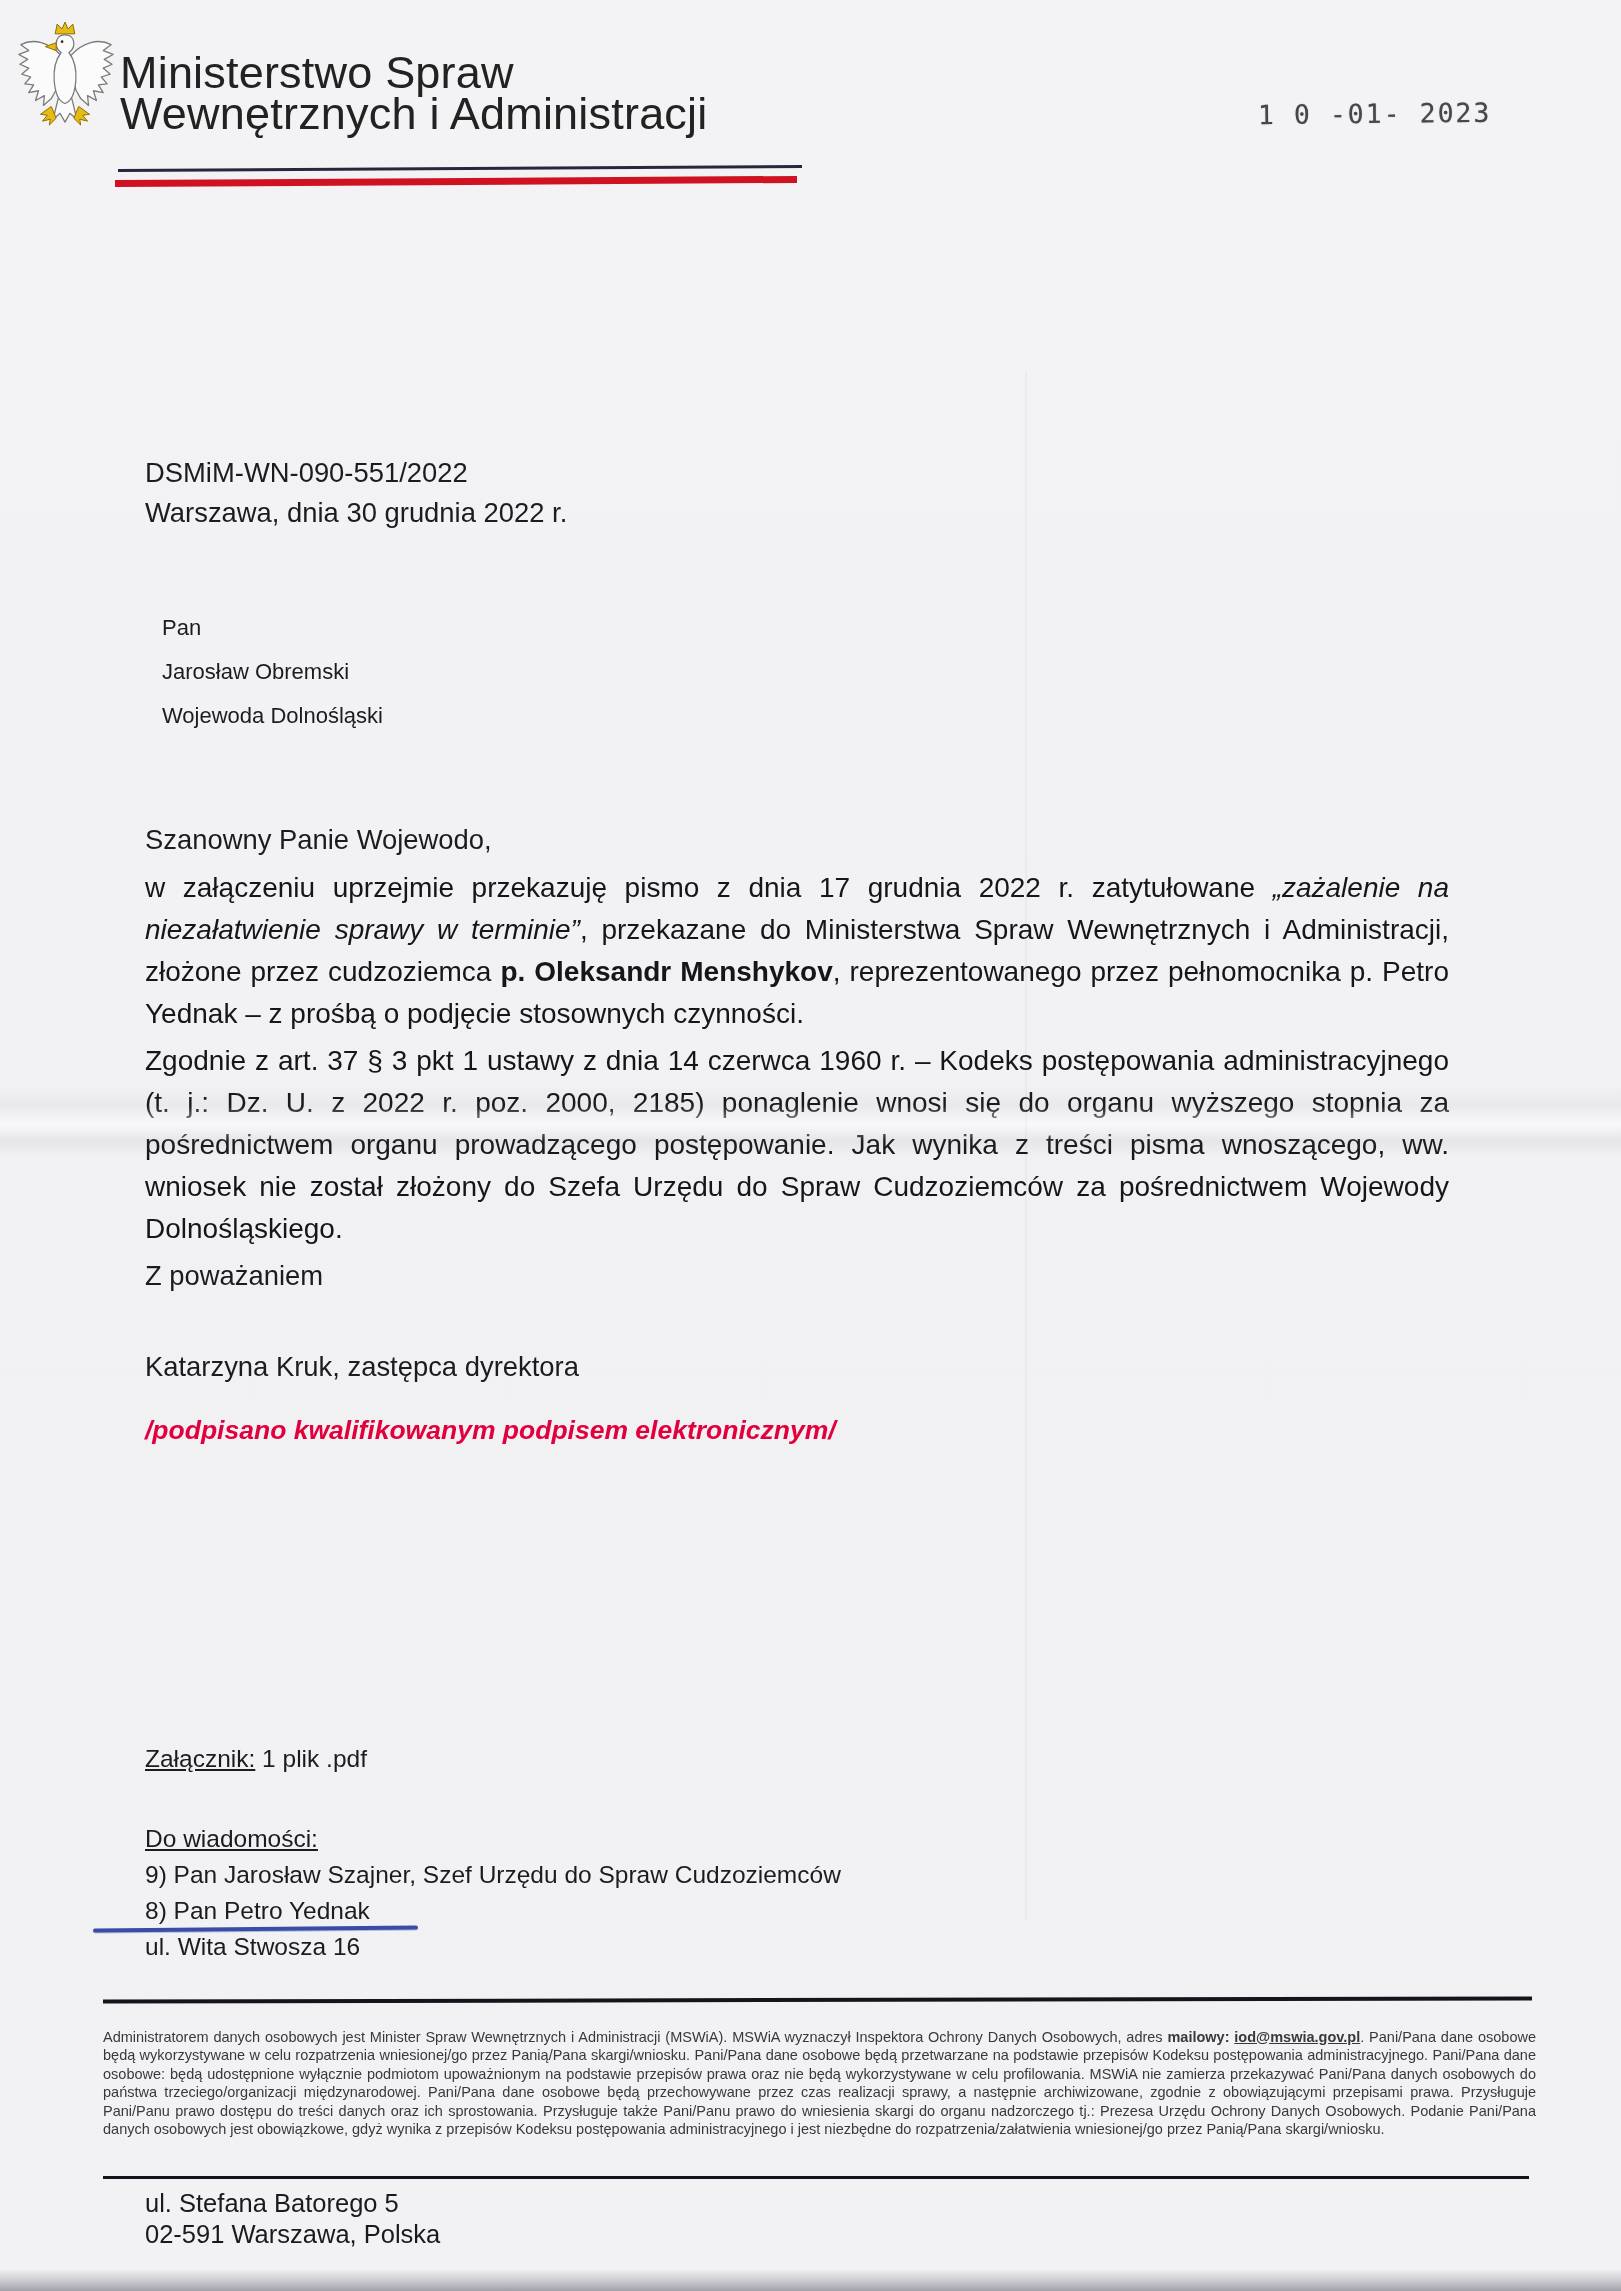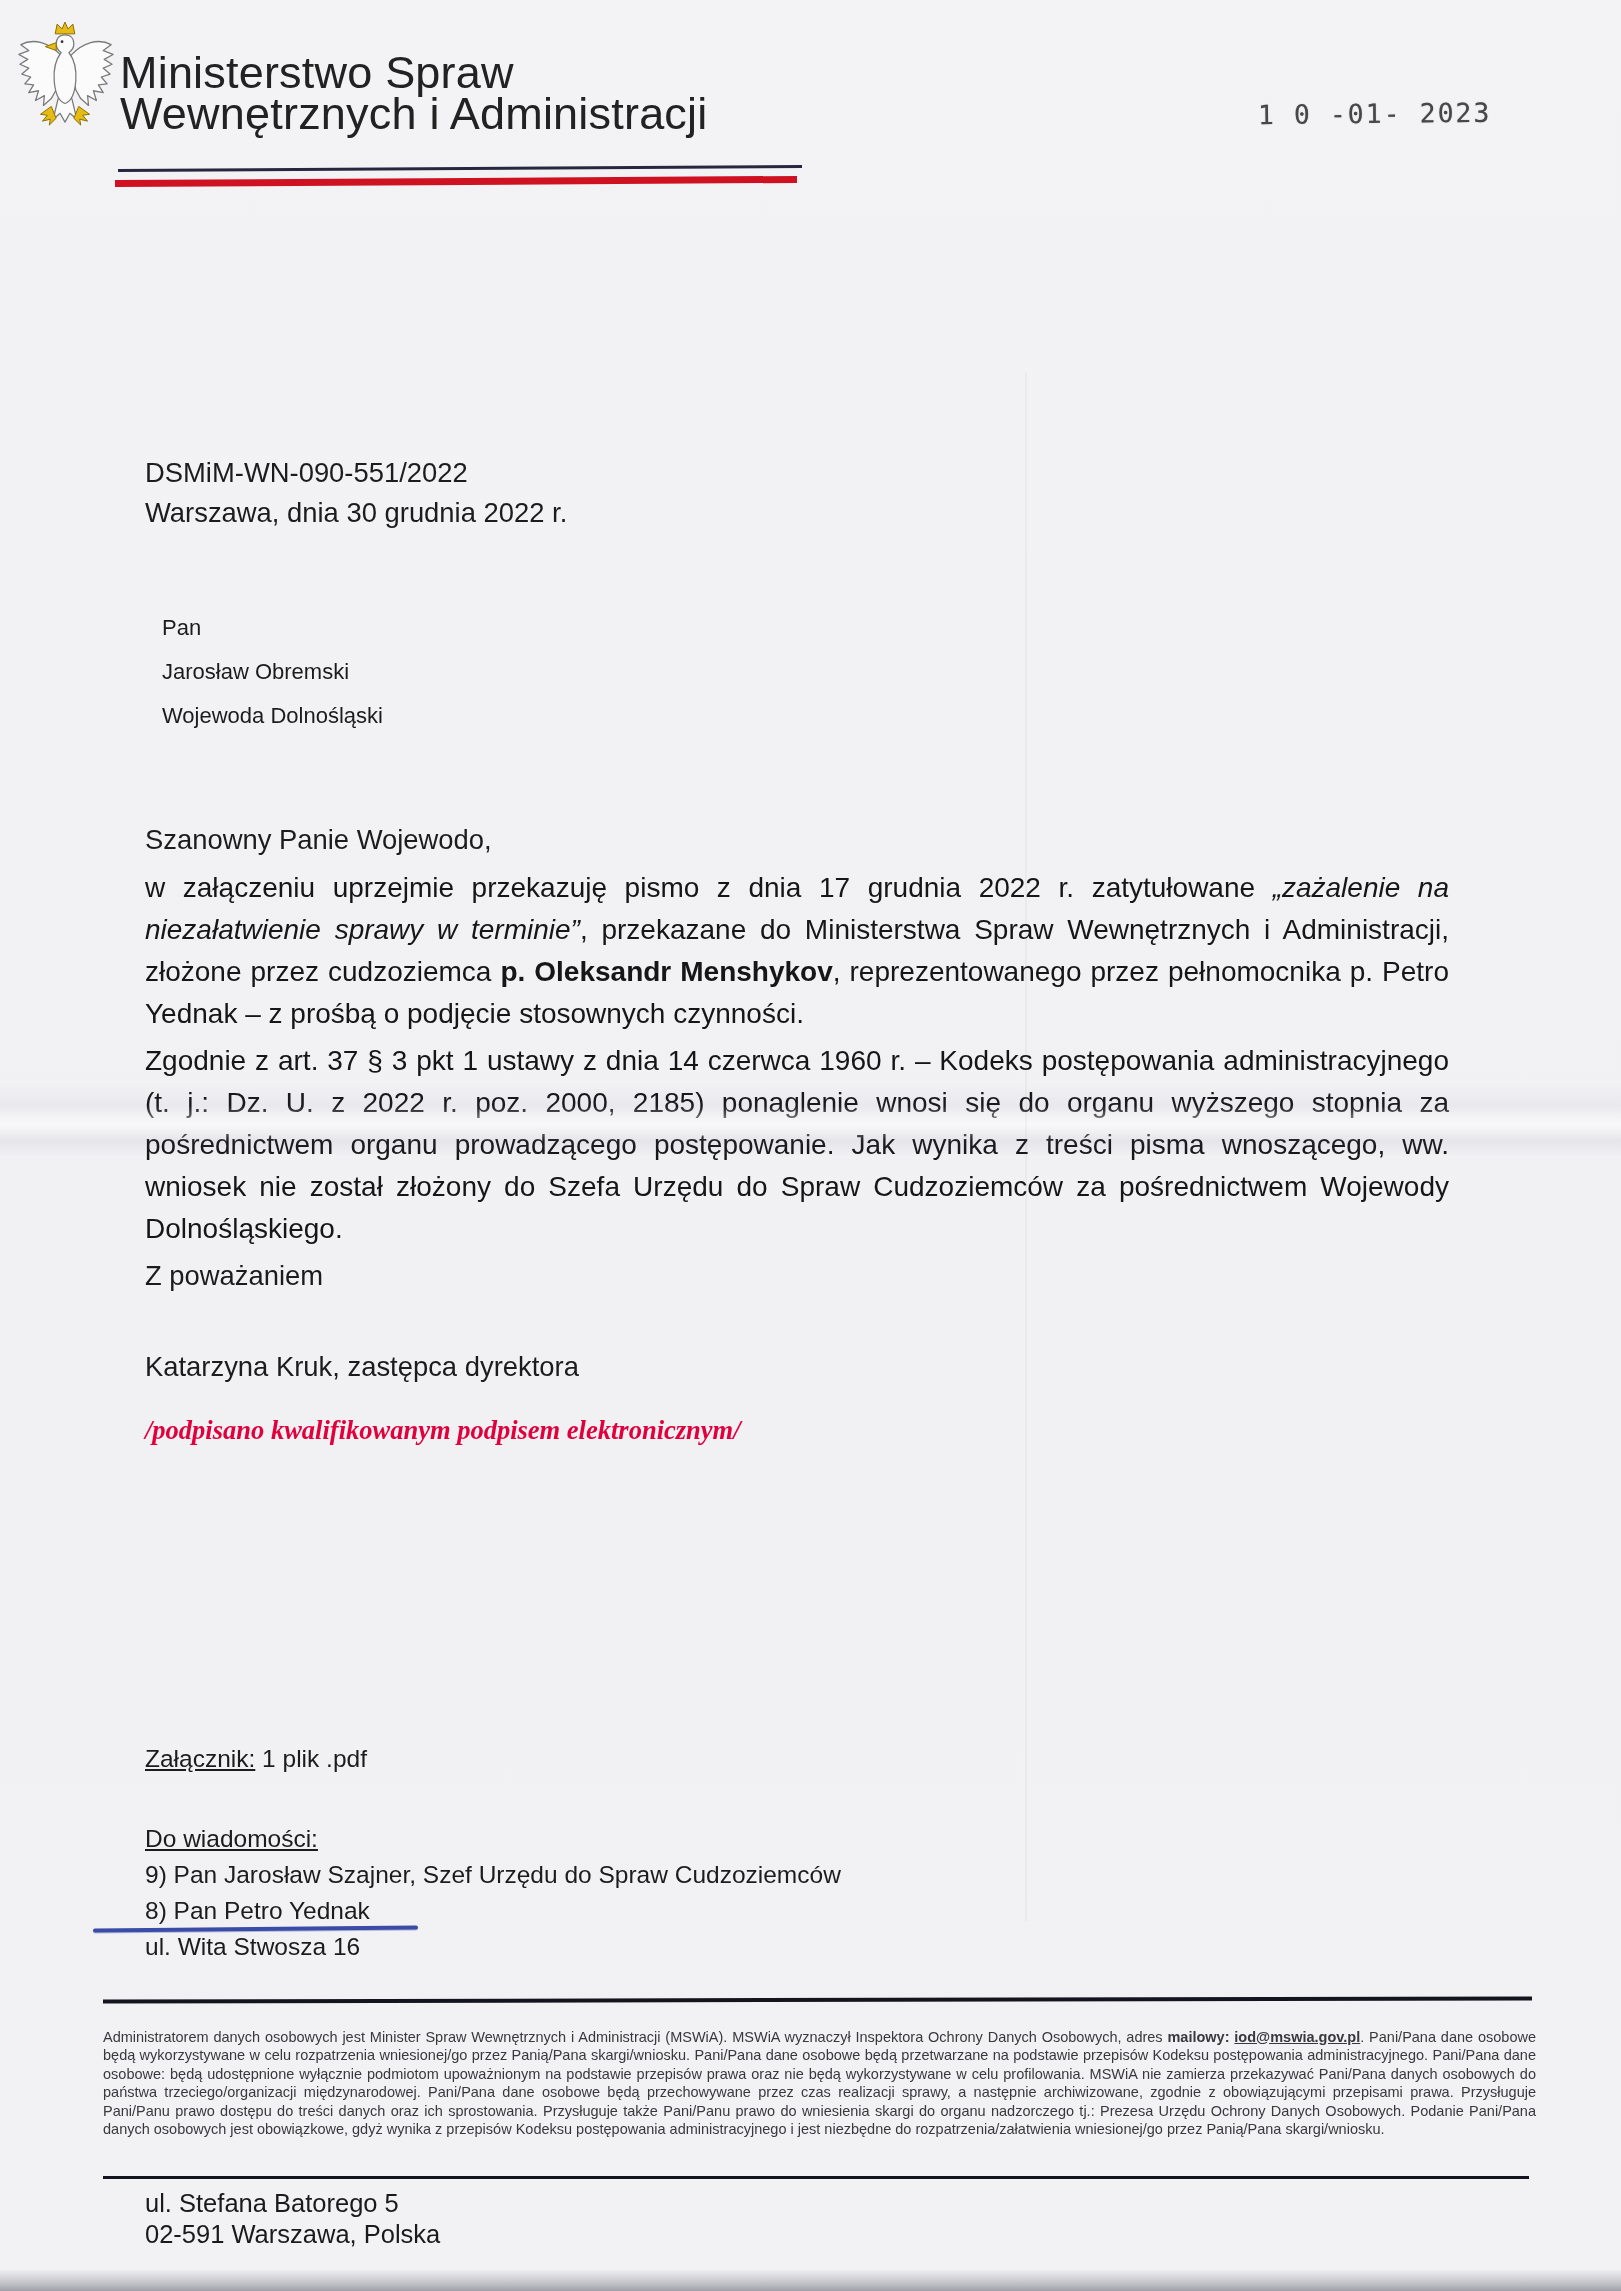--- a/index.html
+++ b/index.html
@@ -20,21 +20,21 @@
   
   .sender{left:145px; top:235px; font-size:27.4px; line-height:38px;}
   .refblock{left:145px; top:453px; font-size:27.4px; line-height:40px;}
   .addressee{left:162px; top:606px; font-size:22px; line-height:44px; font-weight:normal;}
   
   .greeting{left:145px; top:784px; font-size:27.4px;margin-top:40px;}
   .para{left:145px; width:1304px; font-size:28px; line-height:42px; text-align:justify; color:#161618;}
   .p1{top:839px;} .p2{top:1012px;}
   .closing{left:145px; top:1260px; font-size:27.4px;}
   .signer{left:145px; top:1351px; font-size:27.4px;}
-  .esig{left:145px; top:1415px; font-size:26.5px; font-style:italic; font-weight:600; color:var(--signature-red,#e2003c);font-family:Liberation Serif, serif;}
+  .esig{left:145px; top:1415px; font-size:26.5px; font-style:italic; font-weight:600; color:var(--signature-red,#e2003c);}
   .it{font-style:italic;} .bd{font-weight:bold;} .ul{text-decoration:underline;}
   
   .attachment{left:145px; top:1745px; font-size:24.5px;}
   .cc{left:145px; top:1821px; font-size:24.5px; line-height:36px;}
   .pen-underline{left:93px; top:1927px; width:325px; height:3.9px; background:var(--pen-blue,#2b3fa0); transform:rotate(-0.5deg); border-radius:2px; opacity:.92; box-shadow:0 1px 0 rgba(43,63,160,.35);}
   
   .rule-top{left:103px; top:1998px; width:1429px; height:3.9px; background:#14141c; transform:rotate(-0.12deg);}
   .privacy{left:103px; top:2013px; width:1433px; font-size:14.5px; line-height:18.6px; text-align:justify; color:#39393d;}
   .rule-bottom{left:103px; top:2176px; width:1426px; height:2.9px; background:#14141c;}
   .footer-addr{left:145px; top:2188px; font-size:25.5px; line-height:31px; color:#1a1a1c;}

